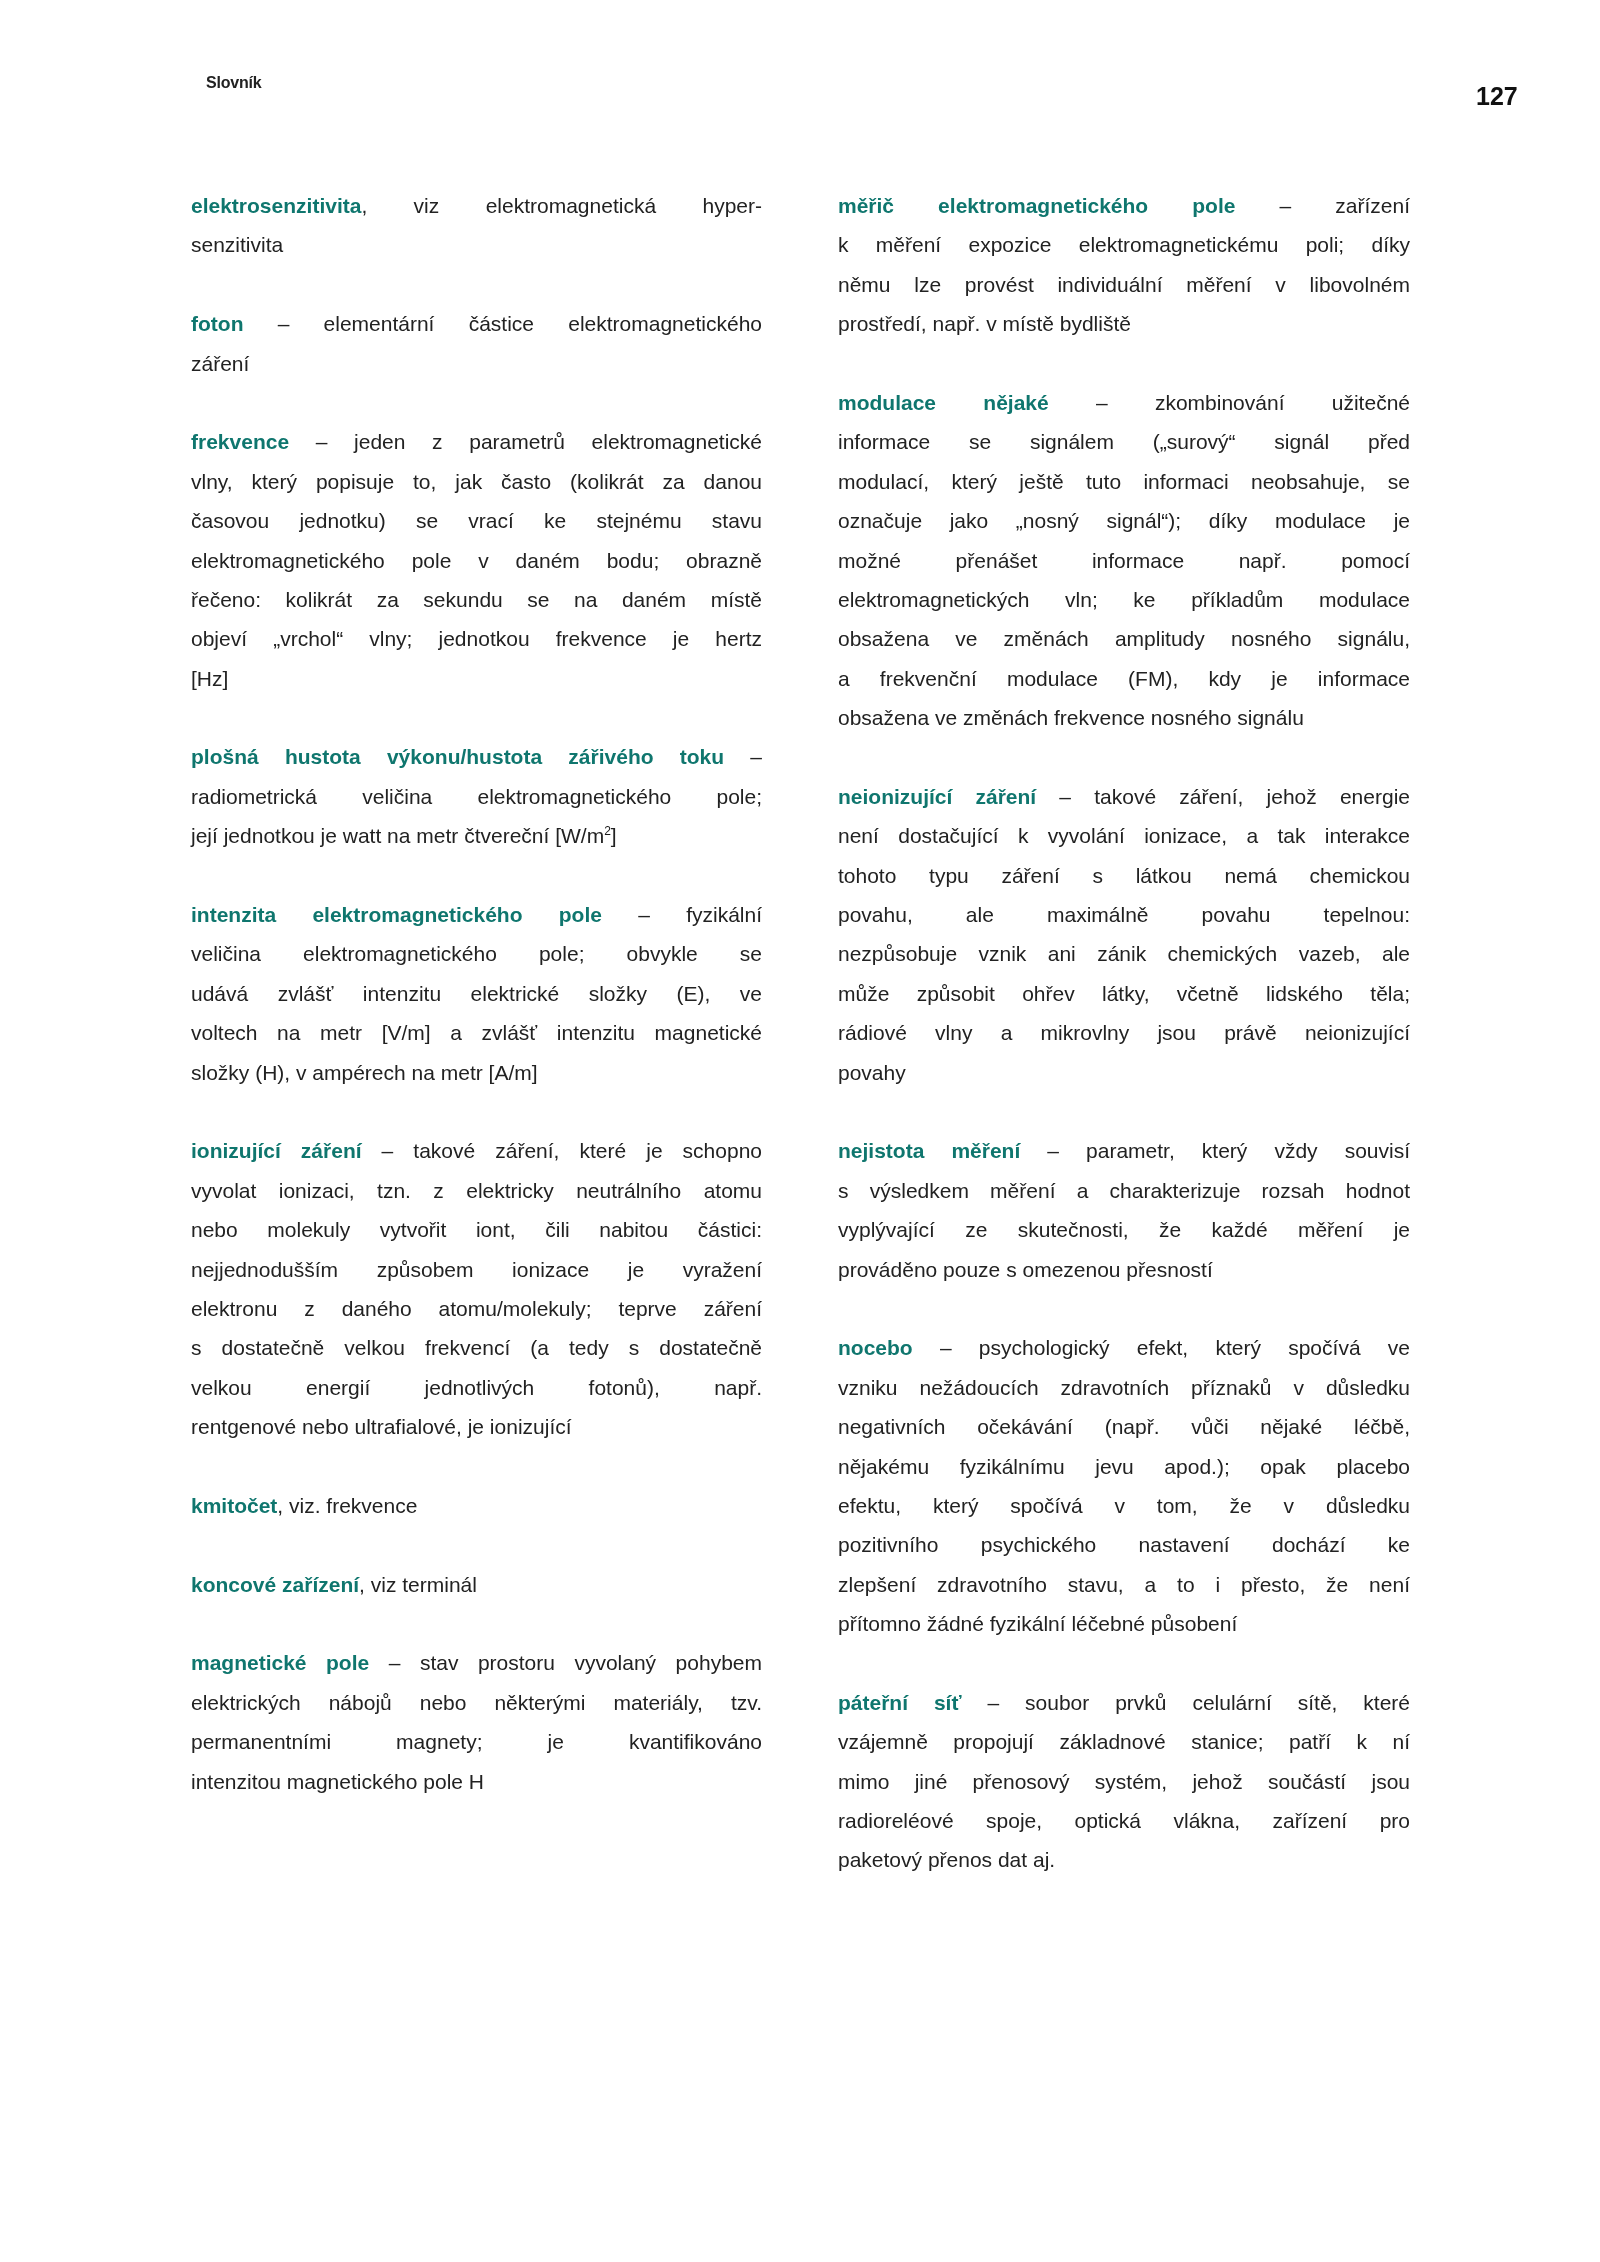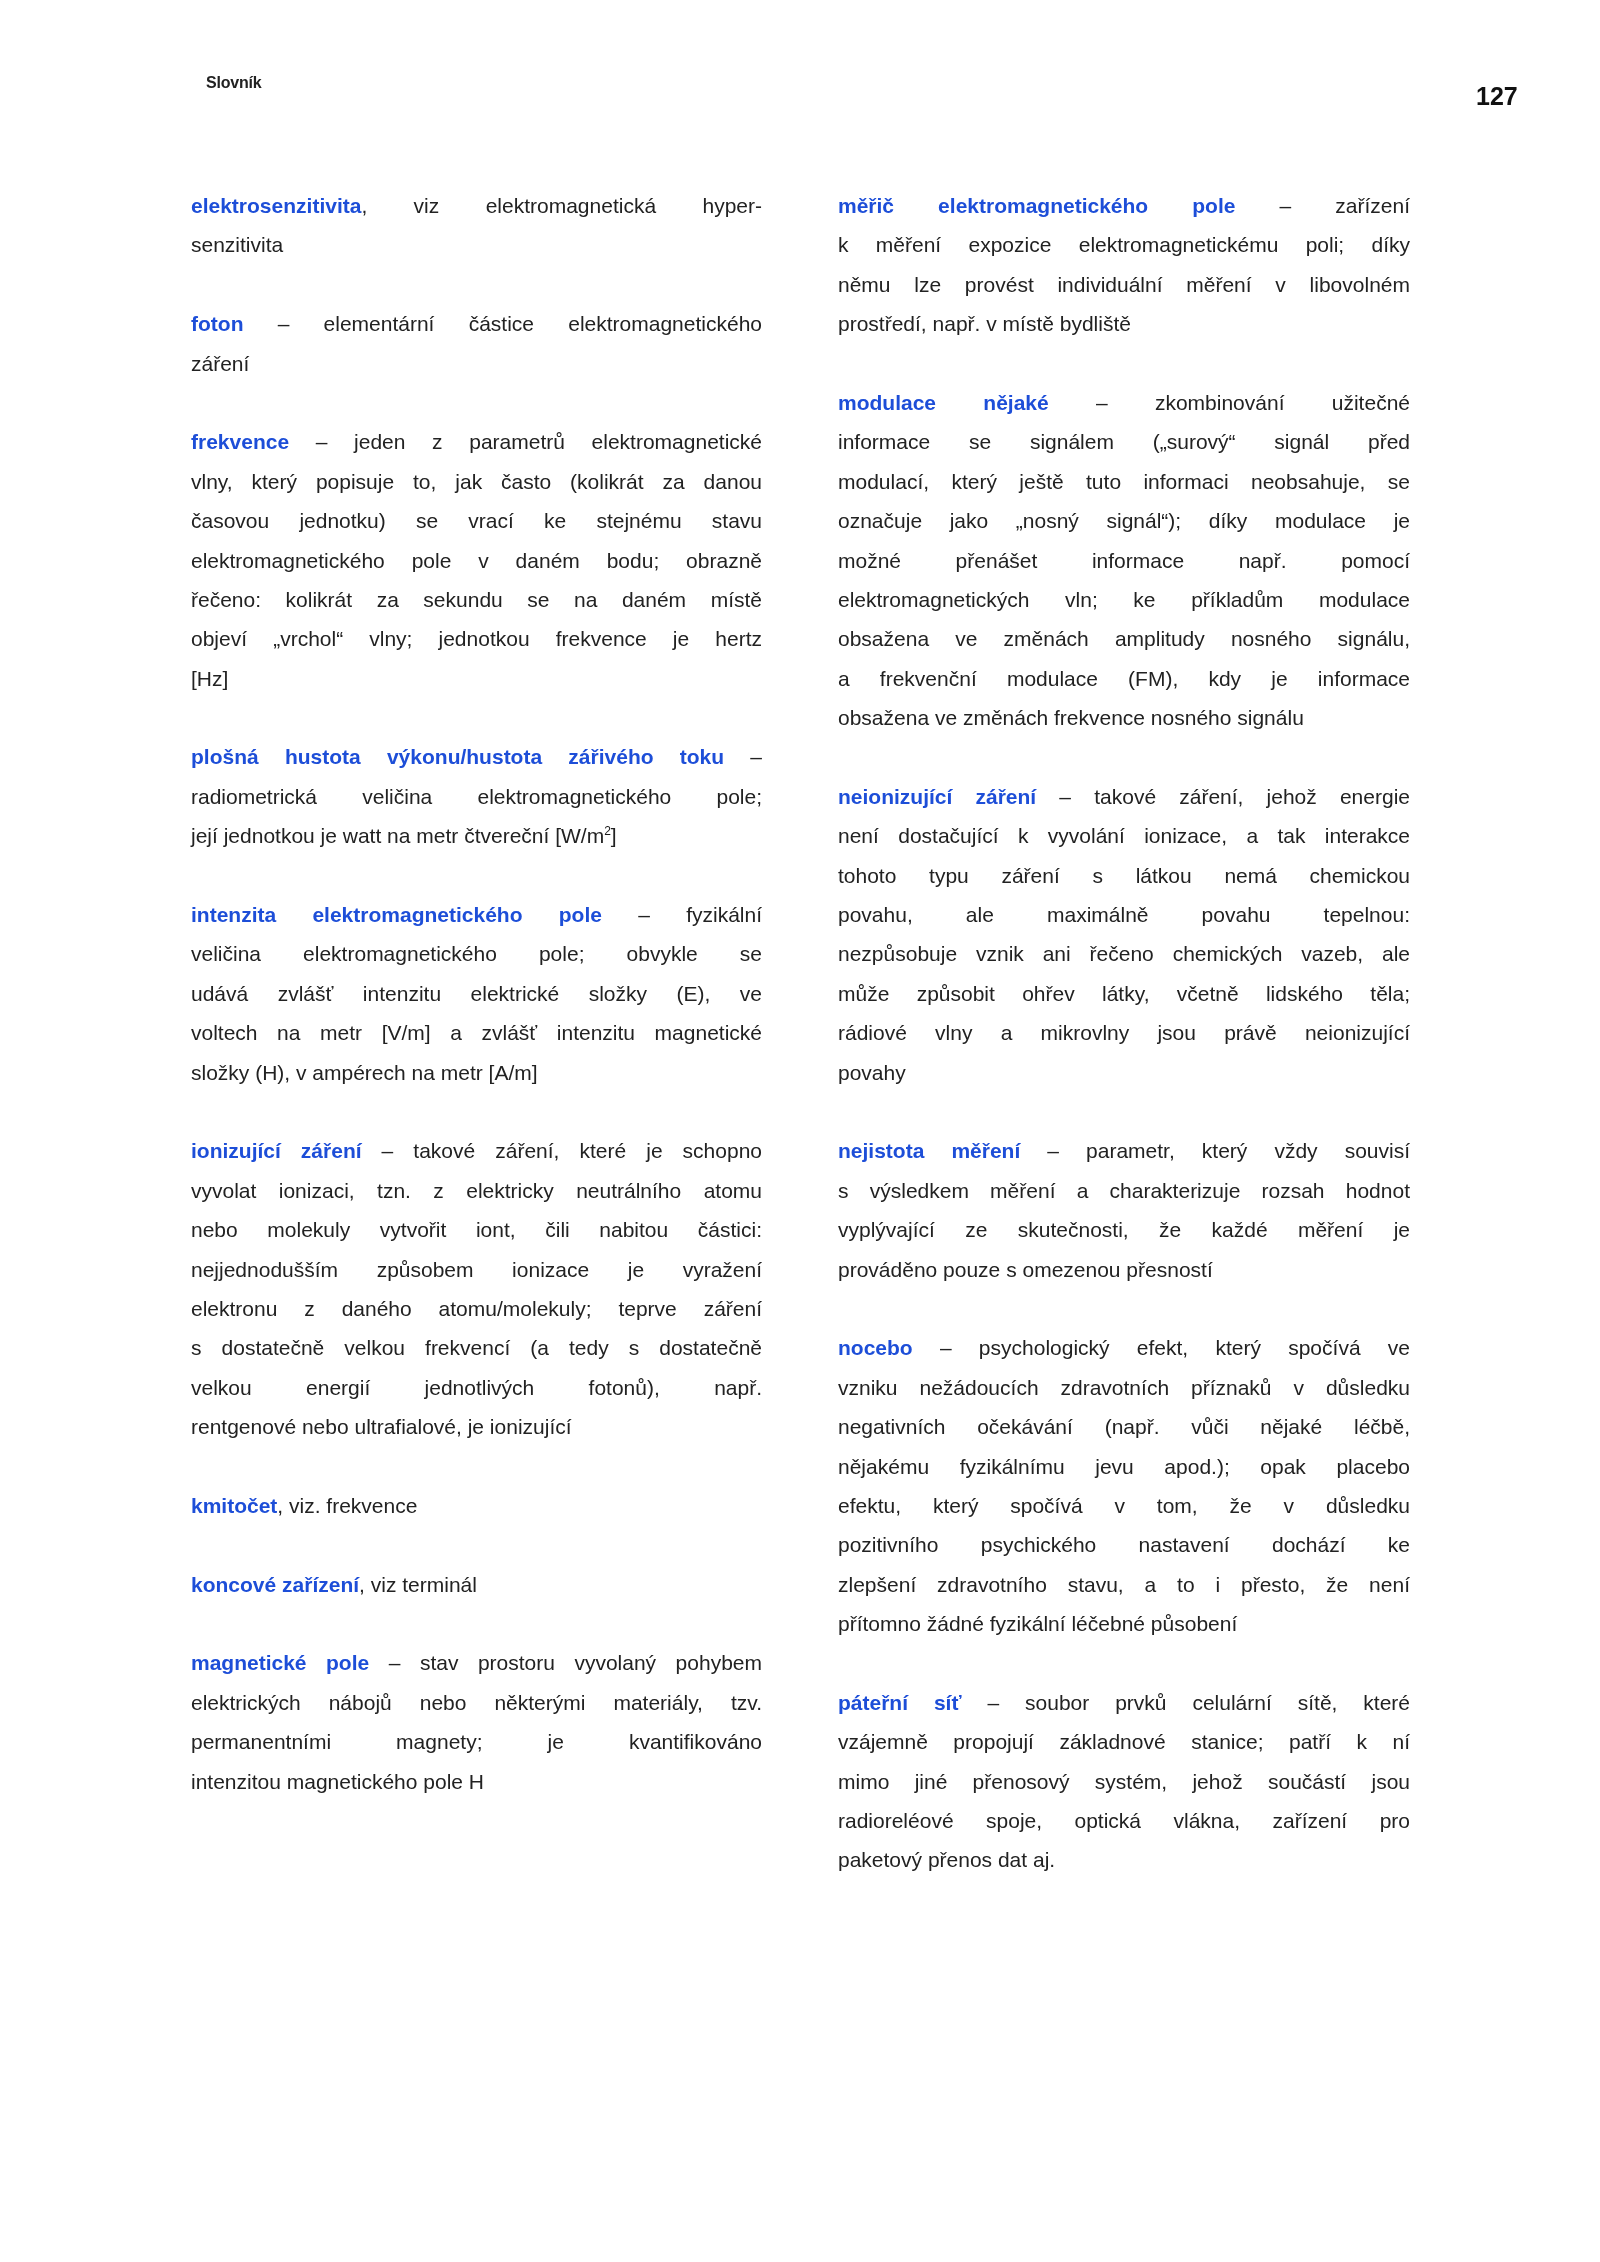--- a/index.html
+++ b/index.html
@@ -23,21 +23,21 @@
   }
   .col-left { left: 191px; width: 571px; }
   .col-right { left: 838px; width: 572px; }
   .entry { margin-bottom: 39.4px; }
   .line {
     display: block; height: 39.4px; white-space: nowrap;
     text-align: justify; text-align-last: justify;
     overflow: visible;
   }
   .line.last { text-align: left; text-align-last: left; }
-  .term { font-weight: bold; color: #1d4ed8; }
+  .term { font-weight: bold; color: #0f766e; }
   .def { font-weight: normal; color: #222; }
   sup { font-size: 12px; line-height: 0; vertical-align: super; }
 </style>
 </head>
 <body>
 
 <div class="running-head">Slovník</div>
 <div class="page-number">127</div>
 
 <div class="column col-left">
@@ -109,21 +109,21 @@
       <span class="line"><span class="def">elektromagnetických vln; ke příkladům modulace</span></span>
       <span class="line"><span class="def">obsažena ve změnách amplitudy nosného signálu,</span></span>
       <span class="line"><span class="def">a frekvenční modulace (FM), kdy je informace</span></span>
       <span class="line last"><span class="def">obsažena ve změnách frekvence nosného signálu</span></span>
     </div>
     <div class="entry">
       <span class="line"><span class="term">neionizující záření</span><span class="def"> – takové záření, jehož energie</span></span>
       <span class="line"><span class="def">není dostačující k vyvolání ionizace, a tak interakce</span></span>
       <span class="line"><span class="def">tohoto typu záření s látkou nemá chemickou</span></span>
       <span class="line"><span class="def">povahu, ale maximálně povahu tepelnou:</span></span>
-      <span class="line"><span class="def">nezpůsobuje vznik ani řečeno chemických vazeb, ale</span></span>
+      <span class="line"><span class="def">nezpůsobuje vznik ani zánik chemických vazeb, ale</span></span>
       <span class="line"><span class="def">může způsobit ohřev látky, včetně lidského těla;</span></span>
       <span class="line"><span class="def">rádiové vlny a mikrovlny jsou právě neionizující</span></span>
       <span class="line last"><span class="def">povahy</span></span>
     </div>
     <div class="entry">
       <span class="line"><span class="term">nejistota měření</span><span class="def"> – parametr, který vždy souvisí</span></span>
       <span class="line"><span class="def">s výsledkem měření a charakterizuje rozsah hodnot</span></span>
       <span class="line"><span class="def">vyplývající ze skutečnosti, že každé měření je</span></span>
       <span class="line last"><span class="def">prováděno pouze s omezenou přesností</span></span>
     </div>

